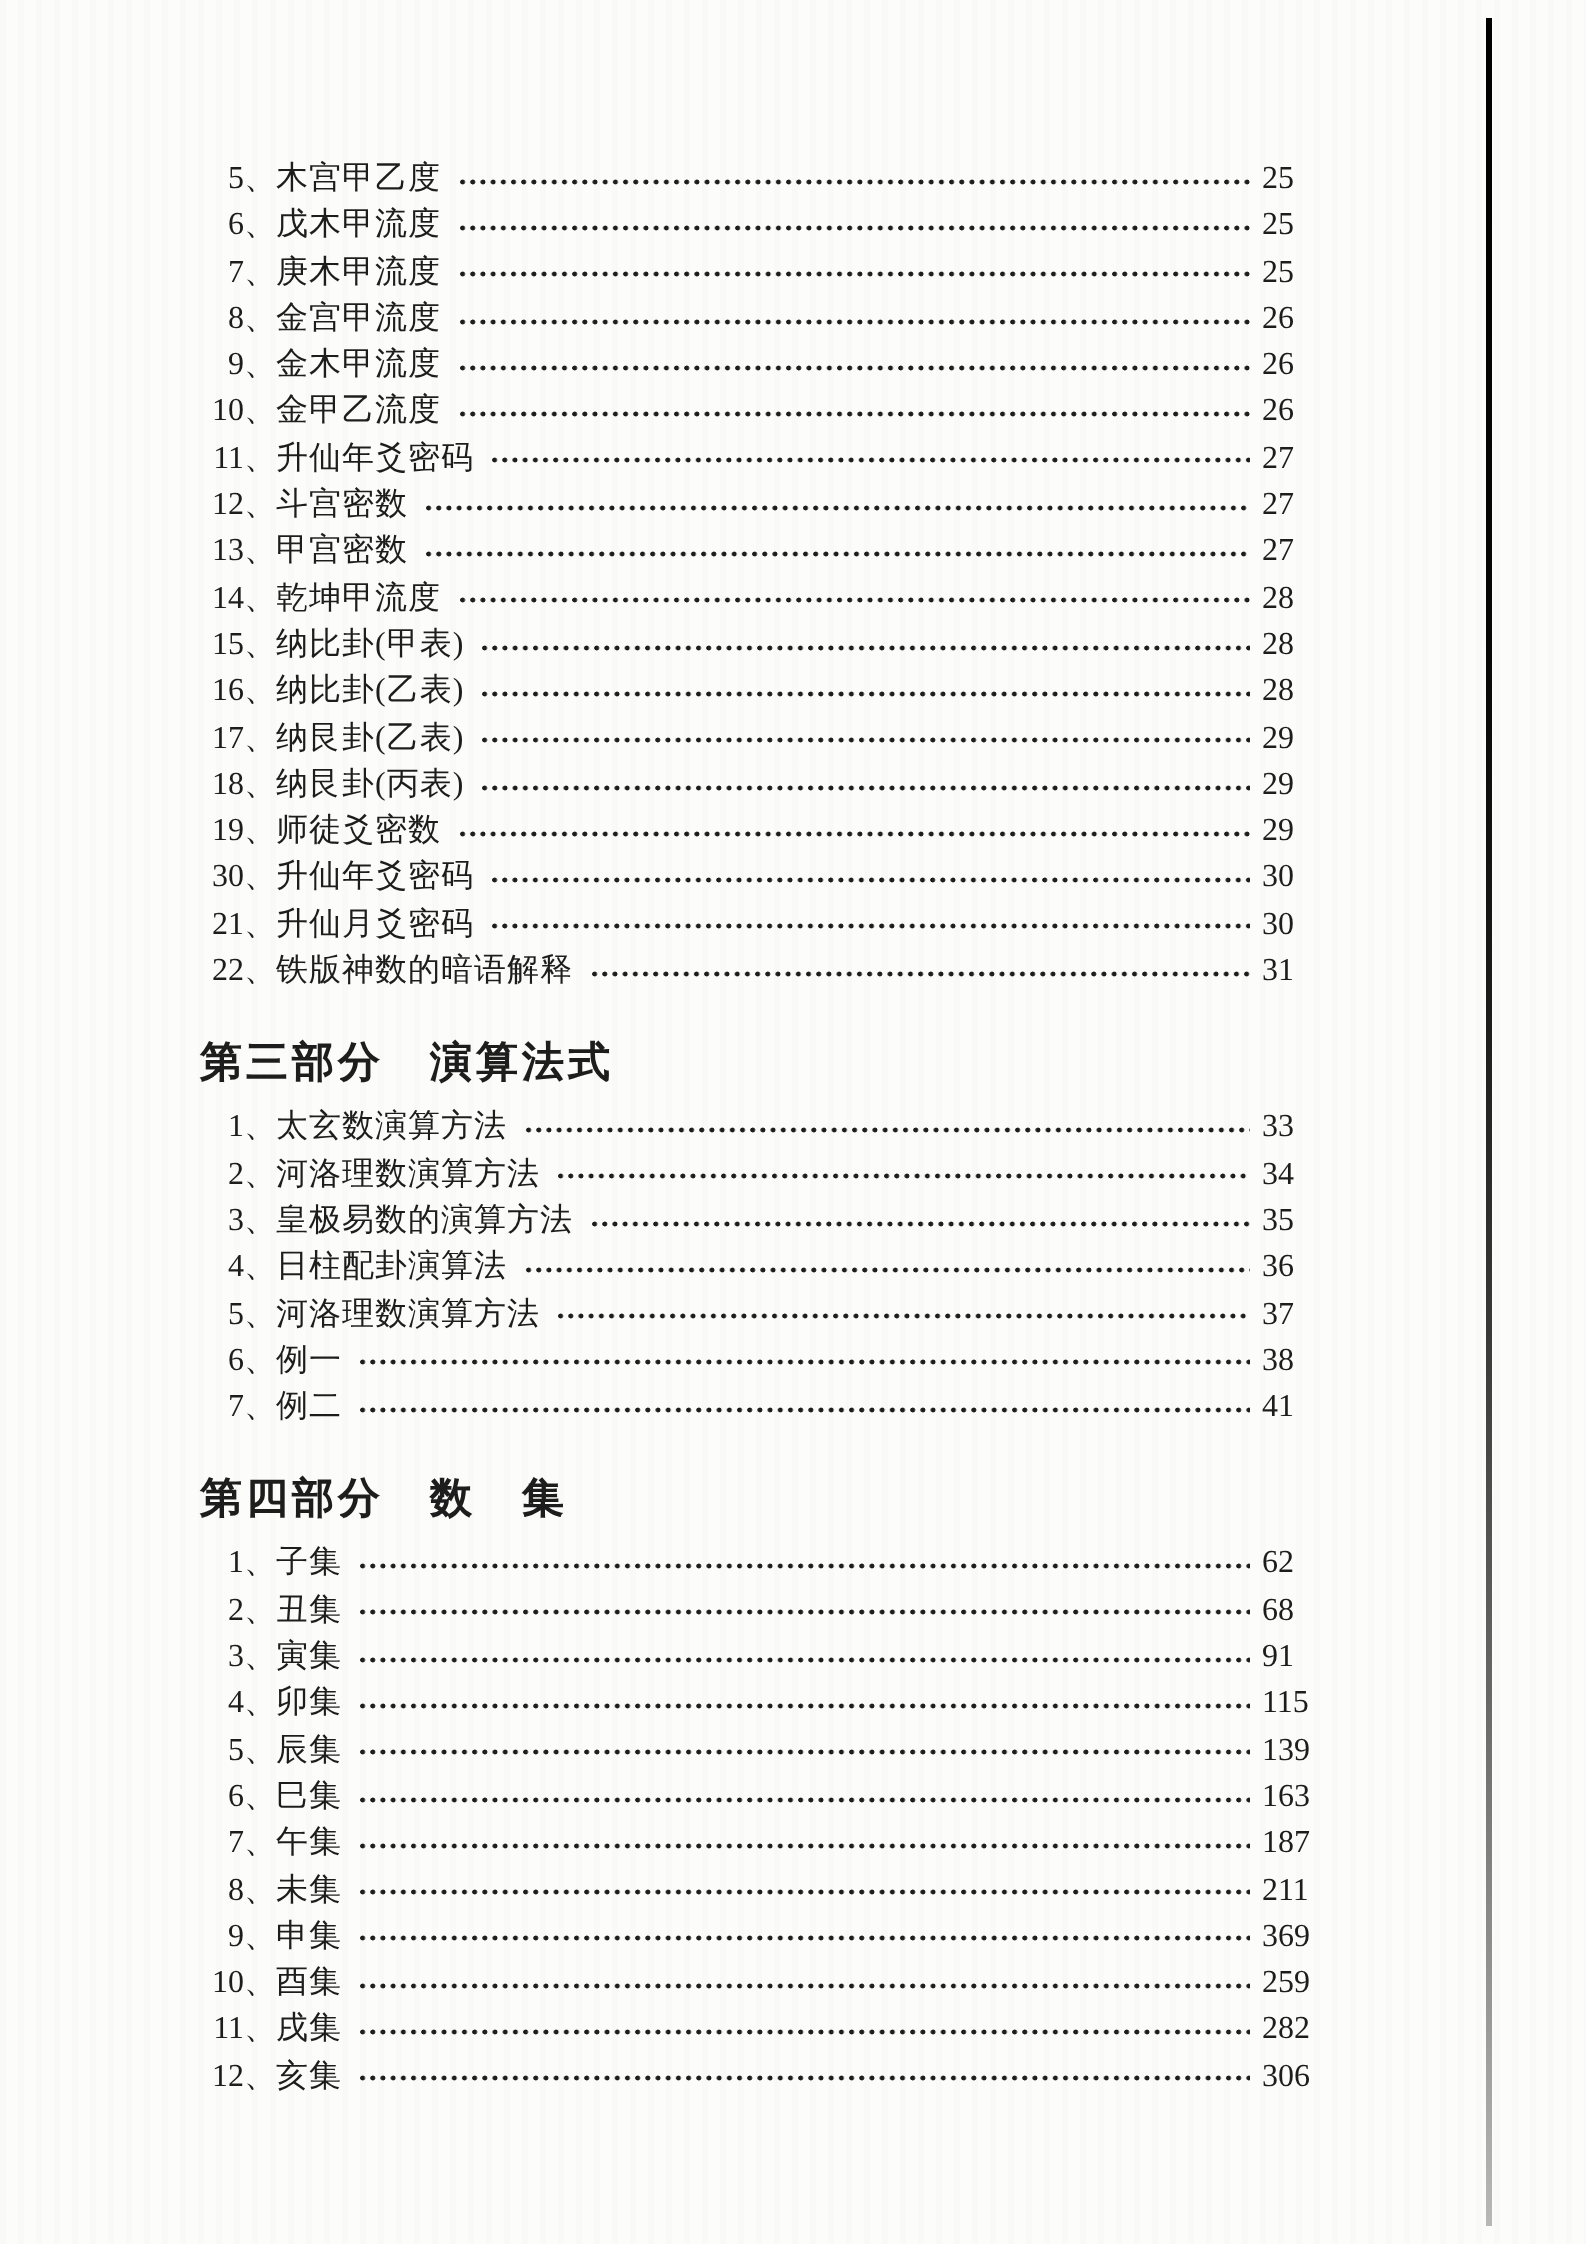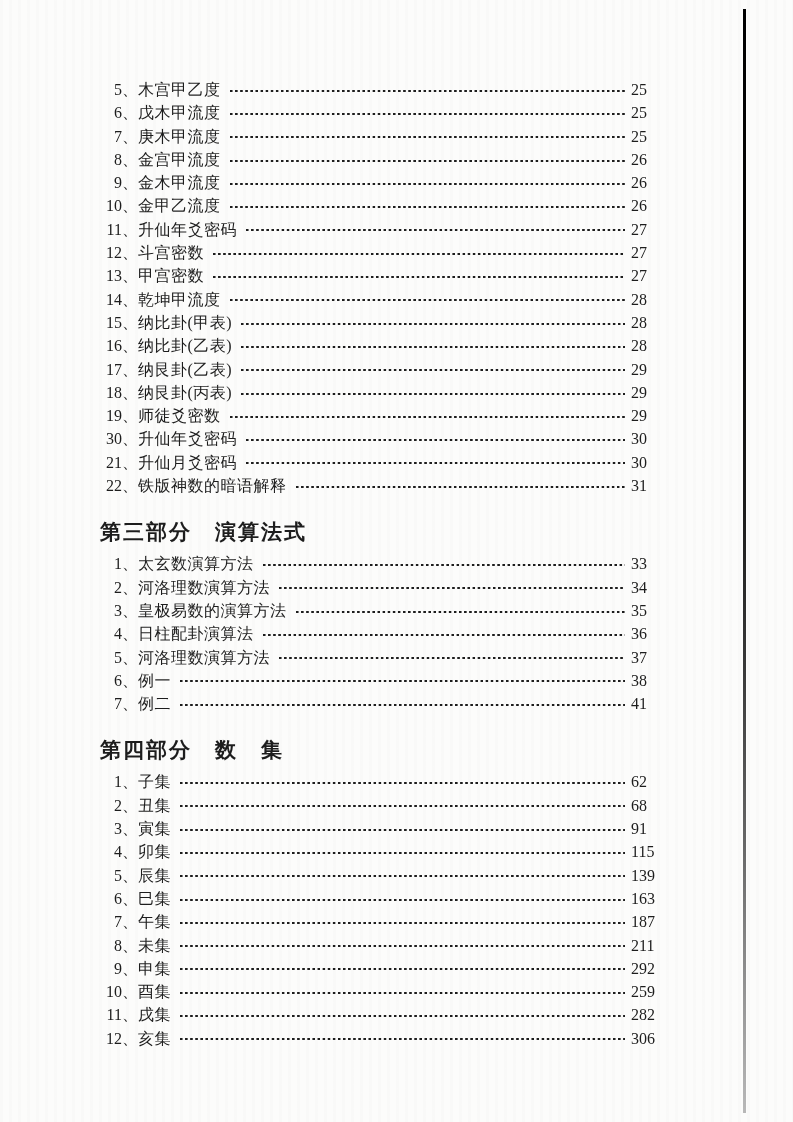--- a/index.html
+++ b/index.html
@@ -355,21 +355,21 @@
             <span class="title">未集</span>
     <span class="leader"></span>
     <span class="pagenum">211</span>
   </div>
 
   <div class="toc-row">
     <span class="num">9</span>
             <span class="sep">、</span>
             <span class="title">申集</span>
     <span class="leader"></span>
-    <span class="pagenum">292</span>
+    <span class="pagenum">369</span>
   </div>
 
   <div class="toc-row">
     <span class="num">10</span>
             <span class="sep">、</span>
             <span class="title">酉集</span>
     <span class="leader"></span>
     <span class="pagenum">259</span>
   </div>
 

